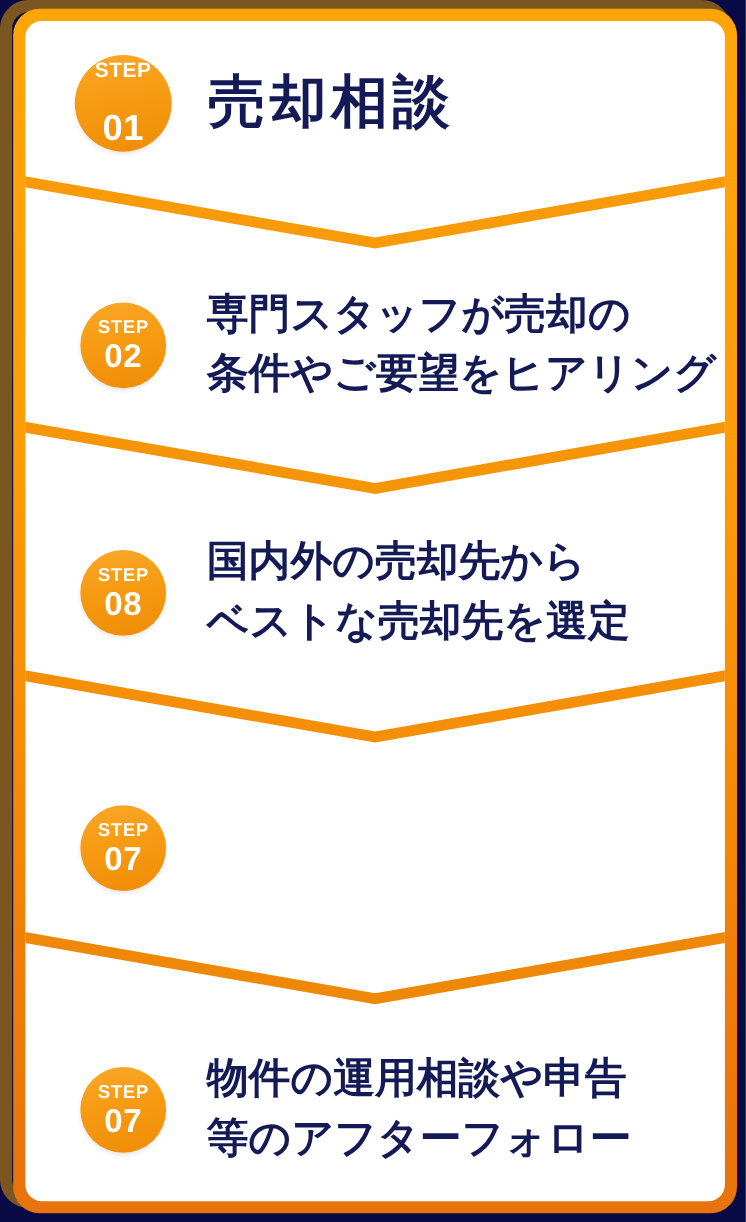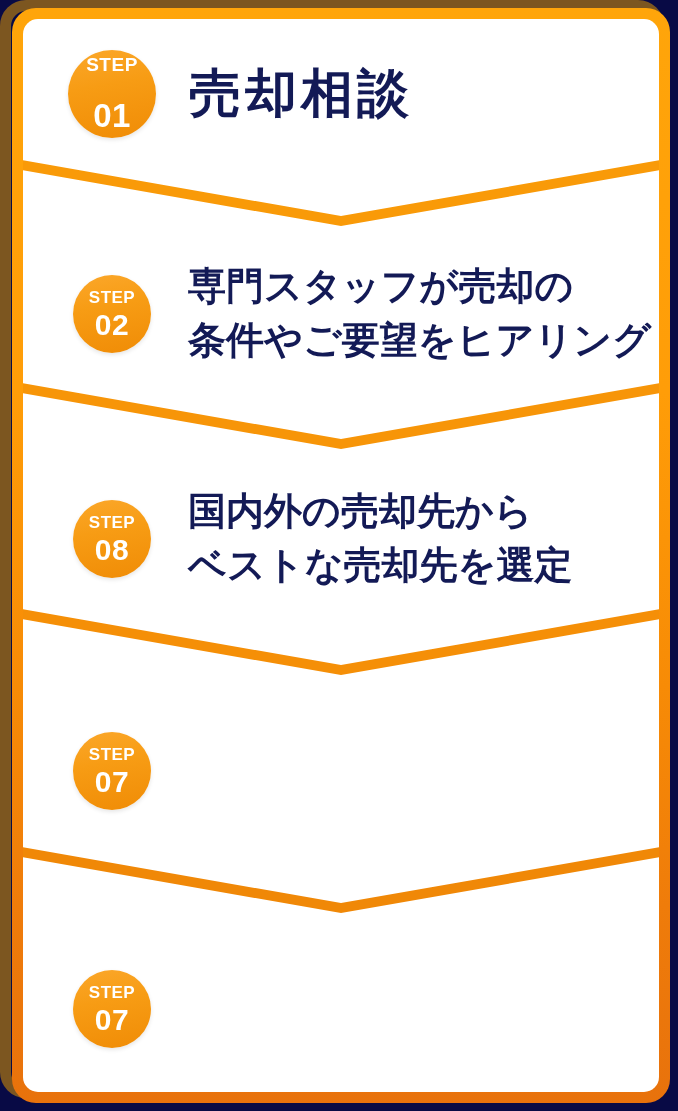--- a/index.html
+++ b/index.html
@@ -202,17 +202,19 @@
         <svg viewBox="0 0 640 72" preserveAspectRatio="none" aria-hidden="true">
           <path d="M0,10 L320,66 L640,10 L640,0 L320,56 L0,0 Z" fill="#f08807"></path>
         </svg>
       </div>
 
       <div class="step sN" style="top: 910px; height: 160px;">
         <div class="step-badge">
           <span class="lbl">STEP</span>
           <span class="num">07</span>
         </div>
+        <div class="step-text">物件の運用相談や申告
+等のアフターフォロー</div>
       </div>
 
     </div>
   </div>
 </div>
 
 </body></html>

